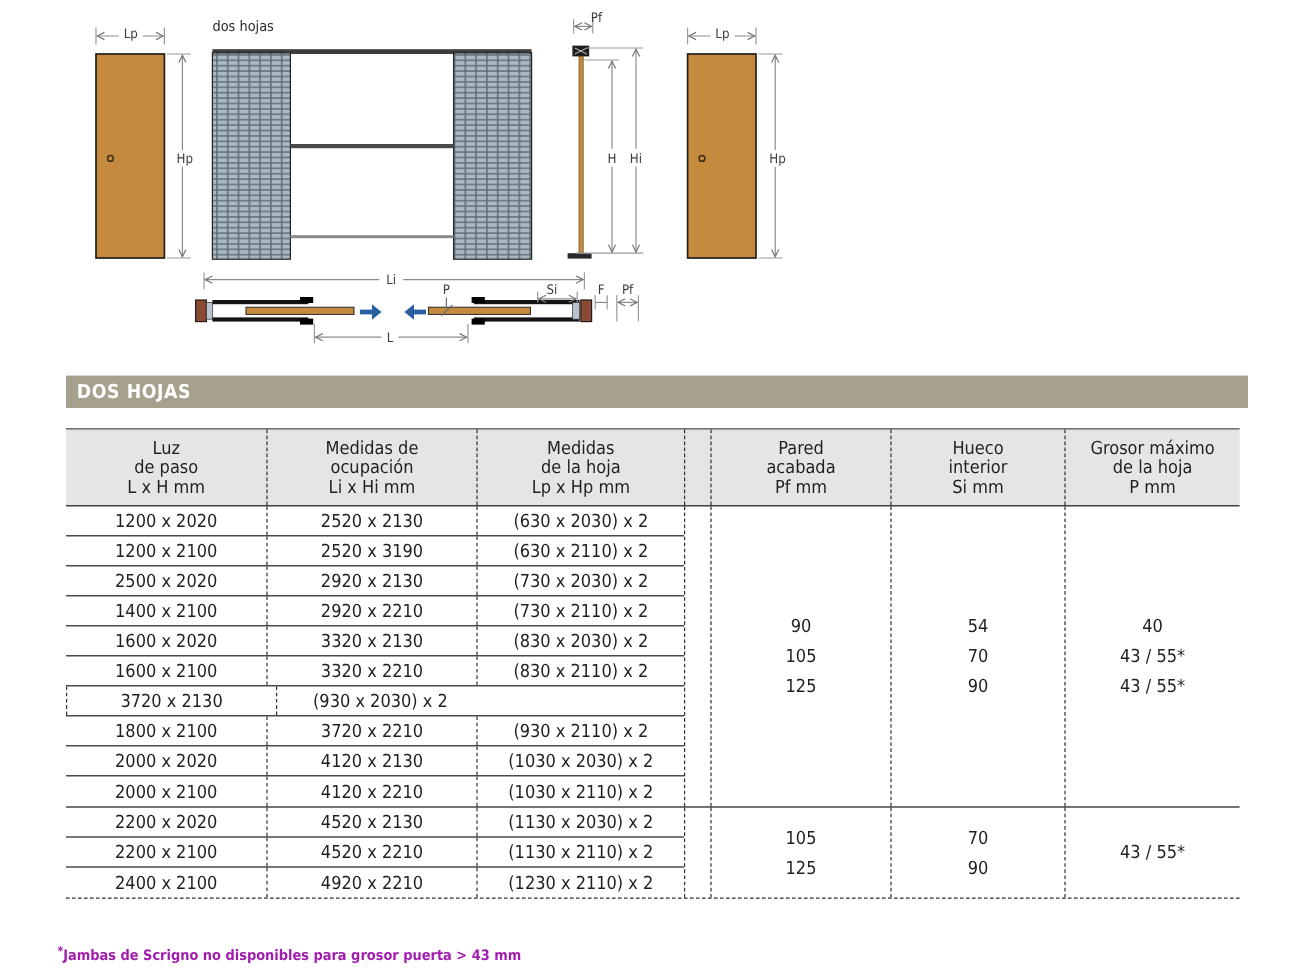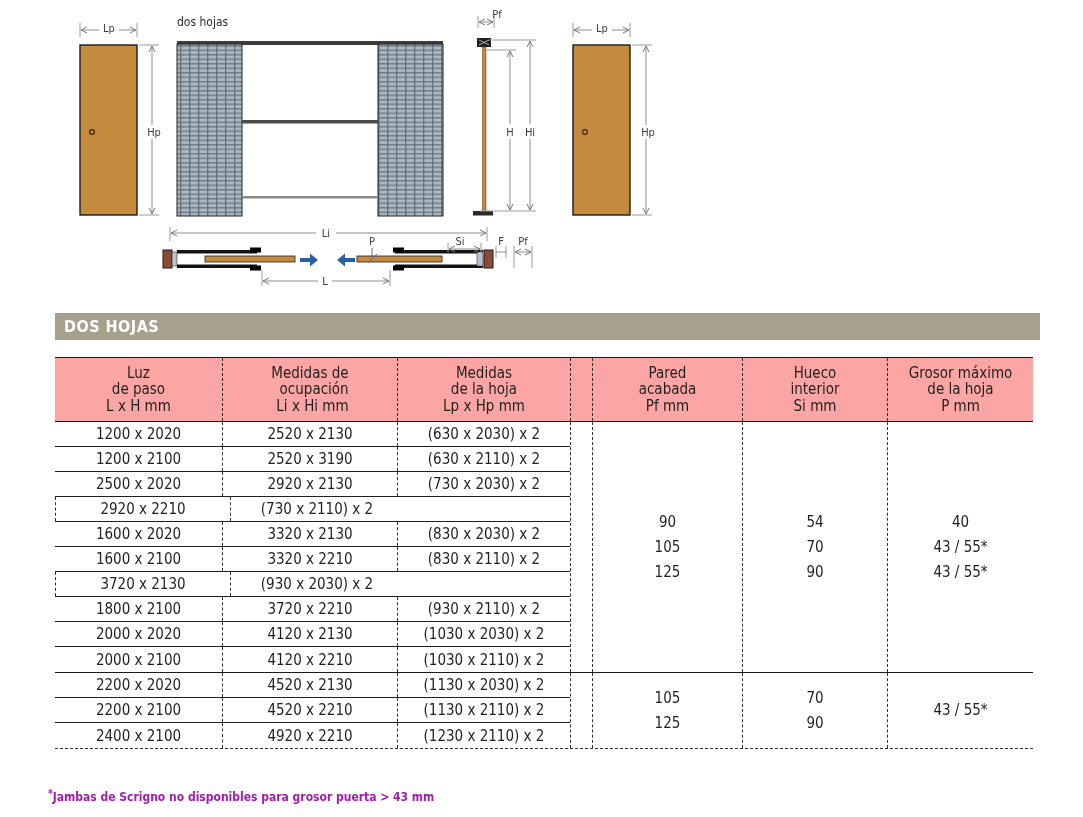--- a/index.html
+++ b/index.html
@@ -12,24 +12,24 @@
   .caption   { font-size:12px; fill:#2a2a2a; }
 
   
   .section-bar { position:absolute; left:55px; top:313px; width:985px; height:27px;
                  display:flex; align-items:center; padding-left:9px; }
   .section-bar span { color:#ffffff; font-weight:700; font-size:16px; letter-spacing:.5px; }
 
   
   .dims-table { position:absolute; left:55px; top:357px; width:978px;
                 border-top:1.5px solid #1a1a1a; font-size:15px; }
-  .thead { display:flex; background:#fca5a5; border-bottom:1.5px solid #1a1a1a; height:64px; }
+  .thead { display:flex; background:#e5e5e5; border-bottom:1.5px solid #1a1a1a; height:64px; }
   .th { display:flex; align-items:center; justify-content:center; text-align:center;
         white-space:pre-line; line-height:16.5px; font-weight:500; }
-  .c1 { width:167px; } .c2 { width:175px;text-align:right; } .c3 { width:173px; }
+  .c1 { width:167px; } .c2 { width:175px; } .c3 { width:173px; }
   .csp { width:23px; }
   .c4 { width:149px; } .c5 { width:145px; } .c6 { width:146px; }
   .dl { border-left:1.5px dashed #2f2f2f; }
   .dr { border-right:1.5px dashed #2f2f2f; }
 
   .tgroup { display:flex; }
   .tgroup-1 { border-bottom:1.5px solid #1a1a1a; }
   .tgroup-2 { border-bottom:1.5px dashed #2f2f2f; }
   .left-rows { width:515px; }
   .trow { display:flex; height:25px; border-bottom:1px solid #1f1f1f; }
@@ -203,20 +203,21 @@
         <div class="cell c1">1200 x 2100</div>
         <div class="cell c2 dl">2520 x 3190</div>
         <div class="cell c3 dl">(630 x 2110) x 2</div>
       </div>
       <div class="trow">
         <div class="cell c1">2500 x 2020</div>
         <div class="cell c2 dl">2920 x 2130</div>
         <div class="cell c3 dl">(730 x 2030) x 2</div>
       </div>
       <div class="trow">
+        <div class="cell c1">1400 x 2100</div>
         <div class="cell c2 dl">2920 x 2210</div>
         <div class="cell c3 dl">(730 x 2110) x 2</div>
       </div>
       <div class="trow">
         <div class="cell c1">1600 x 2020</div>
         <div class="cell c2 dl">3320 x 2130</div>
         <div class="cell c3 dl">(830 x 2030) x 2</div>
       </div>
       <div class="trow">
         <div class="cell c1">1600 x 2100</div>

